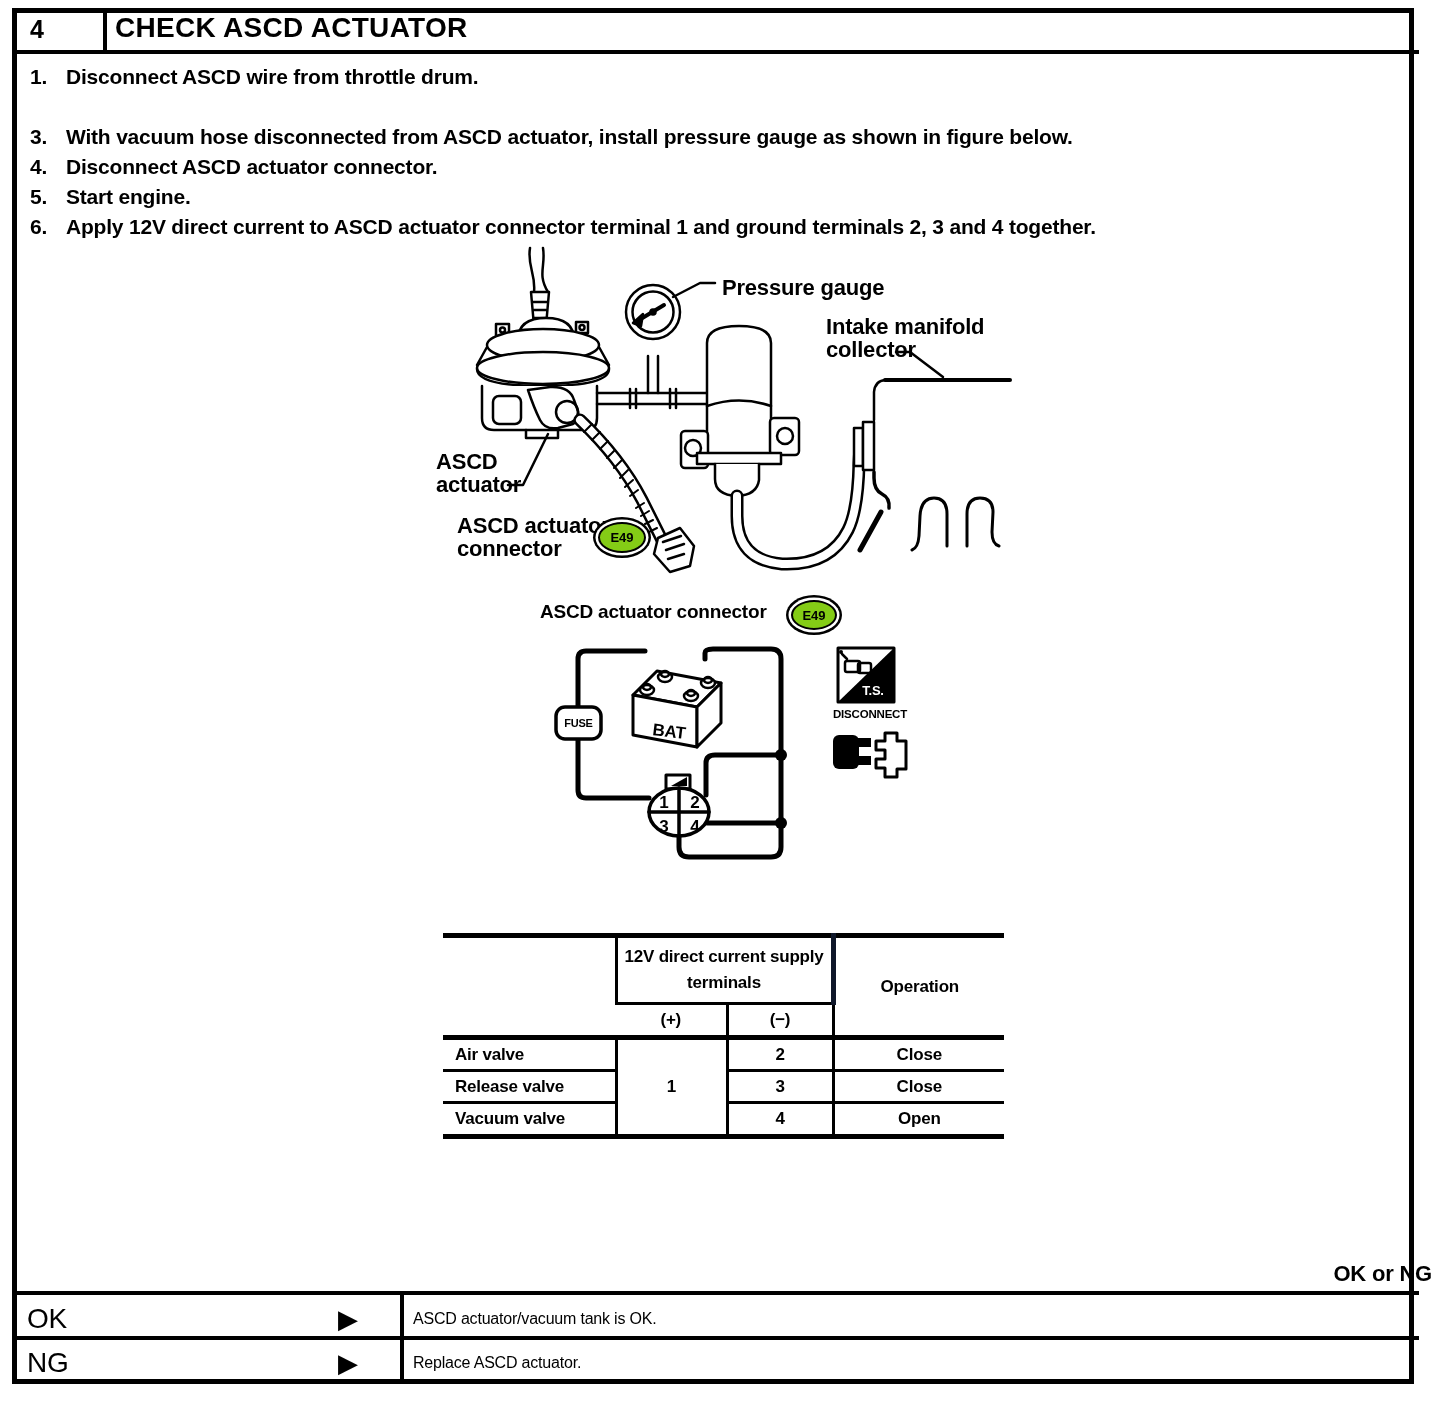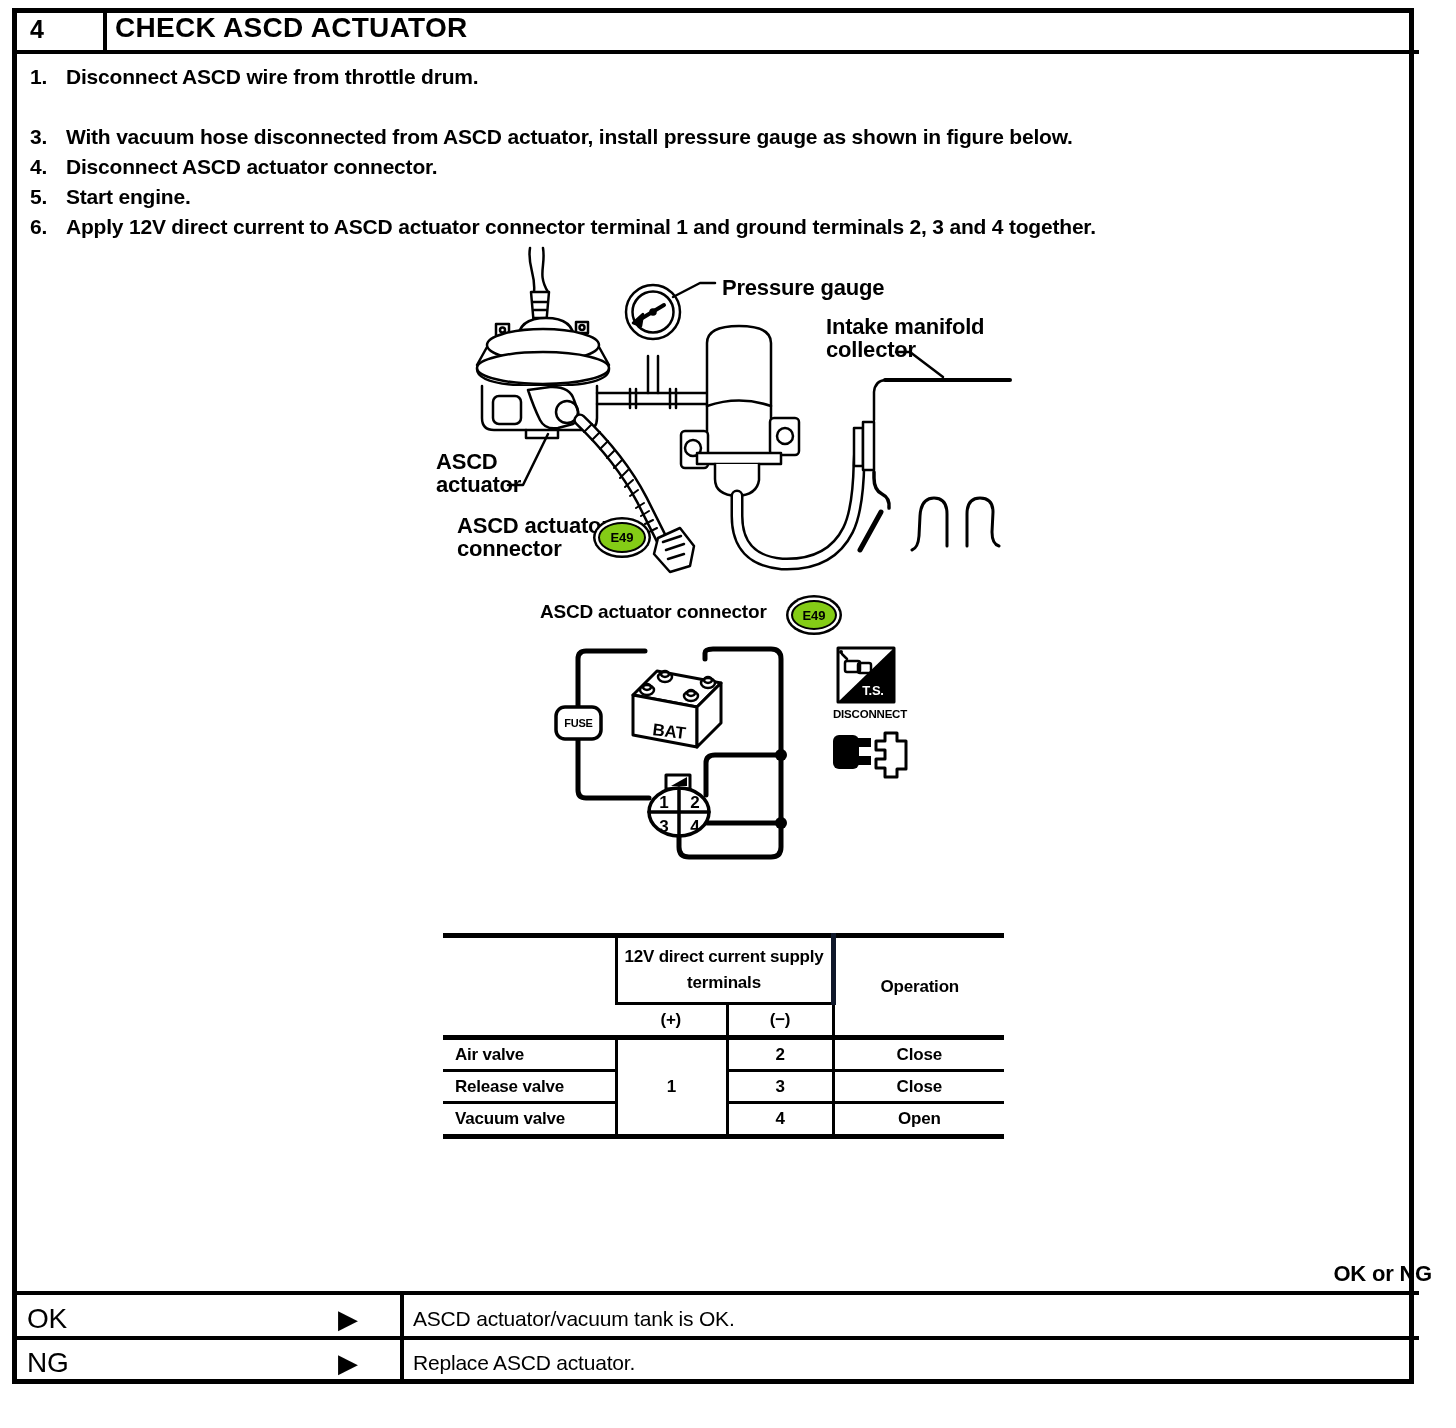--- a/index.html
+++ b/index.html
@@ -39,21 +39,21 @@
   .td-m{border-bottom:3px solid #000;}
   .td-opv{border-left:3px solid #000;border-bottom:3px solid #000;}
   .td-opv-last{border-left:3px solid #000;}
   
   .note{left:95px;top:1222px;font-size:21px;font-weight:bold;}
   .note sup{font-size:14px;}
   .okng{left:0;top:1261px;width:1432px;text-align:right;font-size:22px;font-weight:bold;}
   
   .rline{background:#000;}
   .res-status{font-size:28px;line-height:39px;}
-  .res-text{font-size:21px;line-height:39px;}
+  .res-text{font-size:16px;line-height:39px;}
   .res-arrow{font-size:26px;line-height:30px;font-family:"DejaVu Sans",sans-serif;}
   svg{position:absolute;overflow:visible;}
   svg text{font-family:"Liberation Sans","DejaVu Sans",sans-serif;}
 </style>
 </head>
 <body>
 
 <div id="page">
 
   <div class="abs" id="frame"></div>

